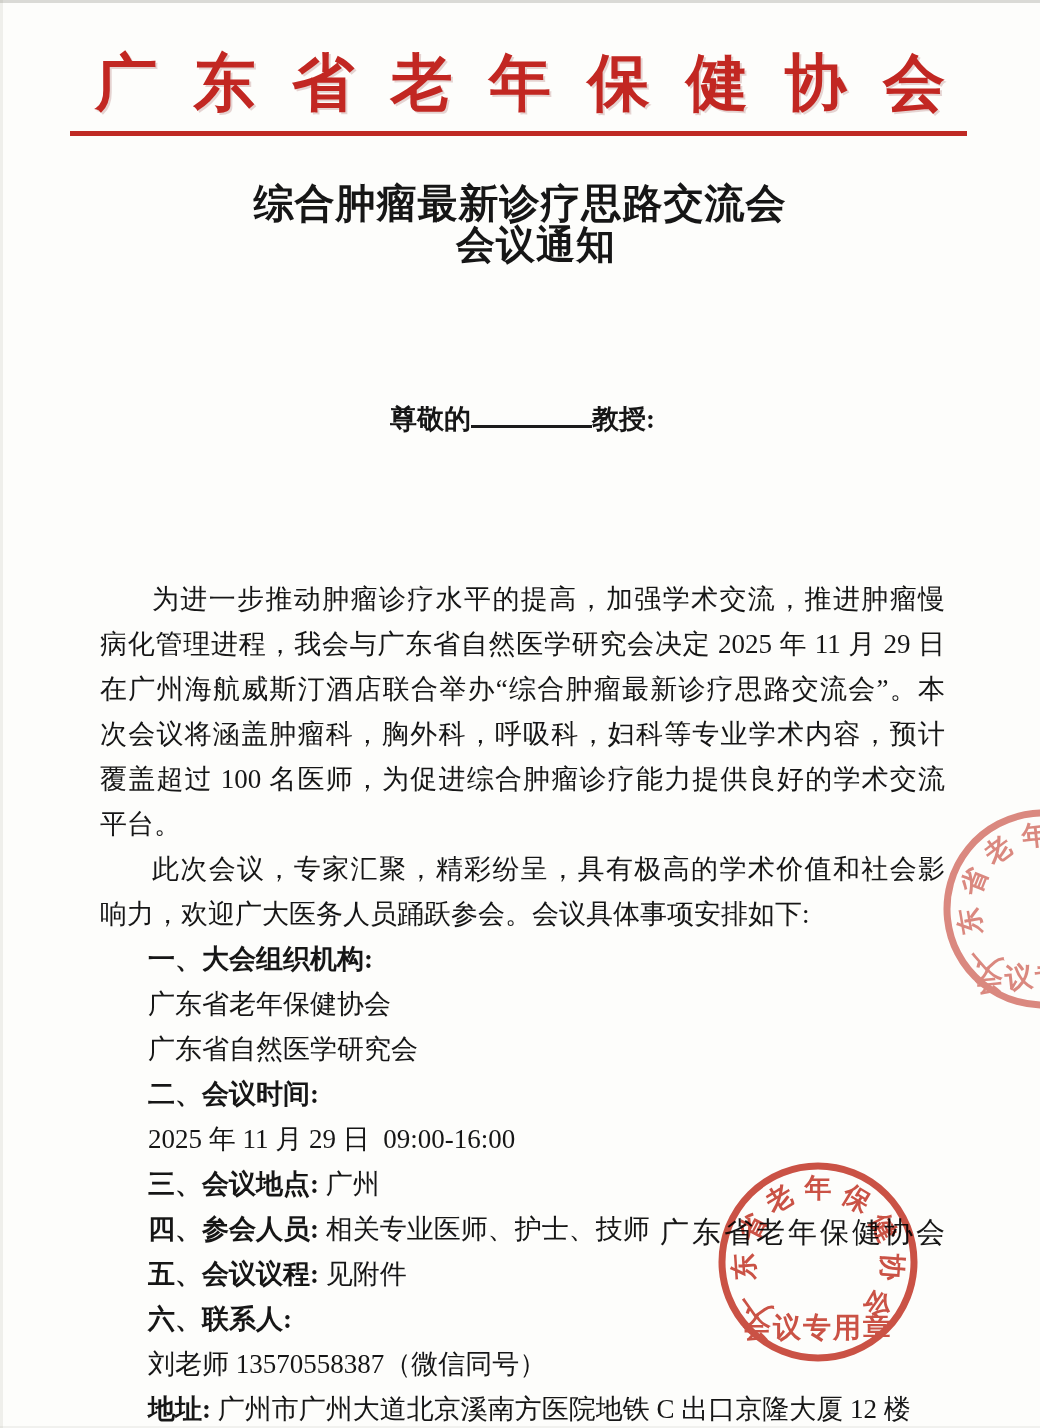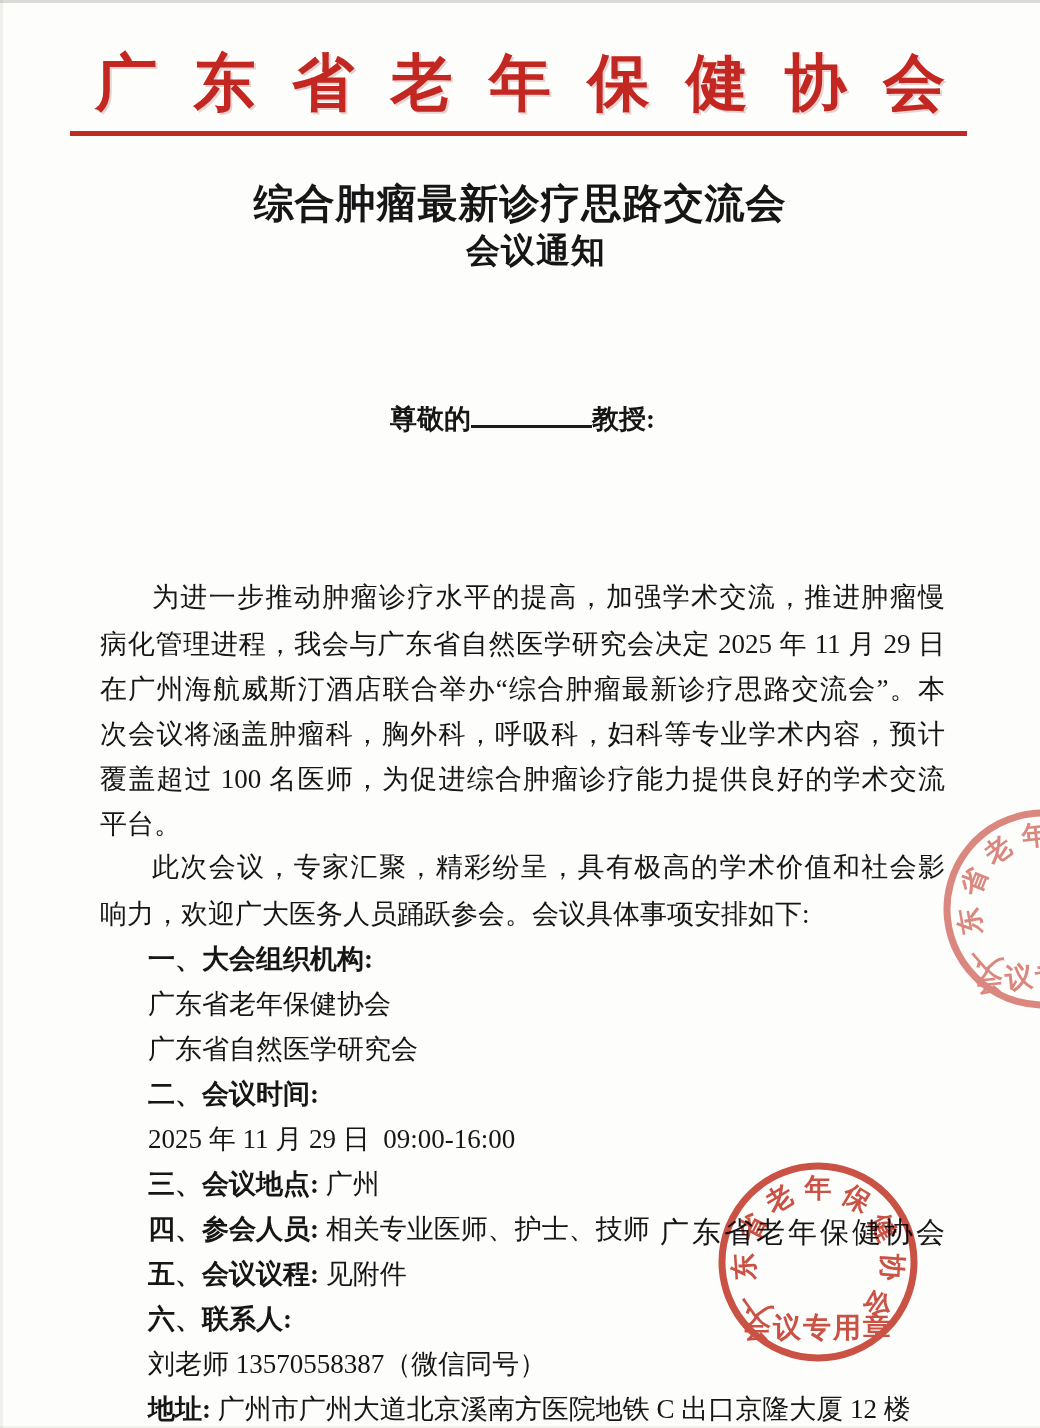--- a/index.html
+++ b/index.html
@@ -16,28 +16,28 @@
     display:flex; justify-content:space-between;
     font-size:62px; font-weight:bold; line-height:1;
     text-shadow:2px 2px 0 rgba(120,20,20,.18);
   }
   .rule { position:absolute; left:70px; top:131px; width:897px; height:5px; }
   .doc-title {
     position:absolute; left:0; right:0; text-align:center;
     font-weight:bold; line-height:1.1; letter-spacing:1px;
   }
   .doc-title.t1 { top:182px; font-size:40px; }
-  .doc-title.t2 { top:232px; font-size:34px;margin-left:32px; }
+  .doc-title.t2 { top:224px; font-size:39px;margin-left:32px; }
   .body-block {
     position:absolute; left:100px; top:305px; width:845px;
     font-size:27px; line-height:45px; white-space:pre-wrap;
   }
   .line { min-height:45px; }
   .jf  { text-align:justify; text-align-last:justify; }
-  .ind-p { text-indent:52px;font-family:Liberation Mono, monospace; }
+  .ind-p { text-indent:52px; }
   .ind-l { padding-left:48px; }
   .line b { font-weight:bold; }
   .greeting { font-weight:bold;text-align:center; }
   .blank-underline {
     display:inline-block; width:121px; height:30px;
     border-bottom:3px solid #1b1b1b; vertical-align:baseline;
   }
   .sig-block {
     position:absolute; right:92px; top:1209px;
     text-align:center; font-size:29px; line-height:47px;

